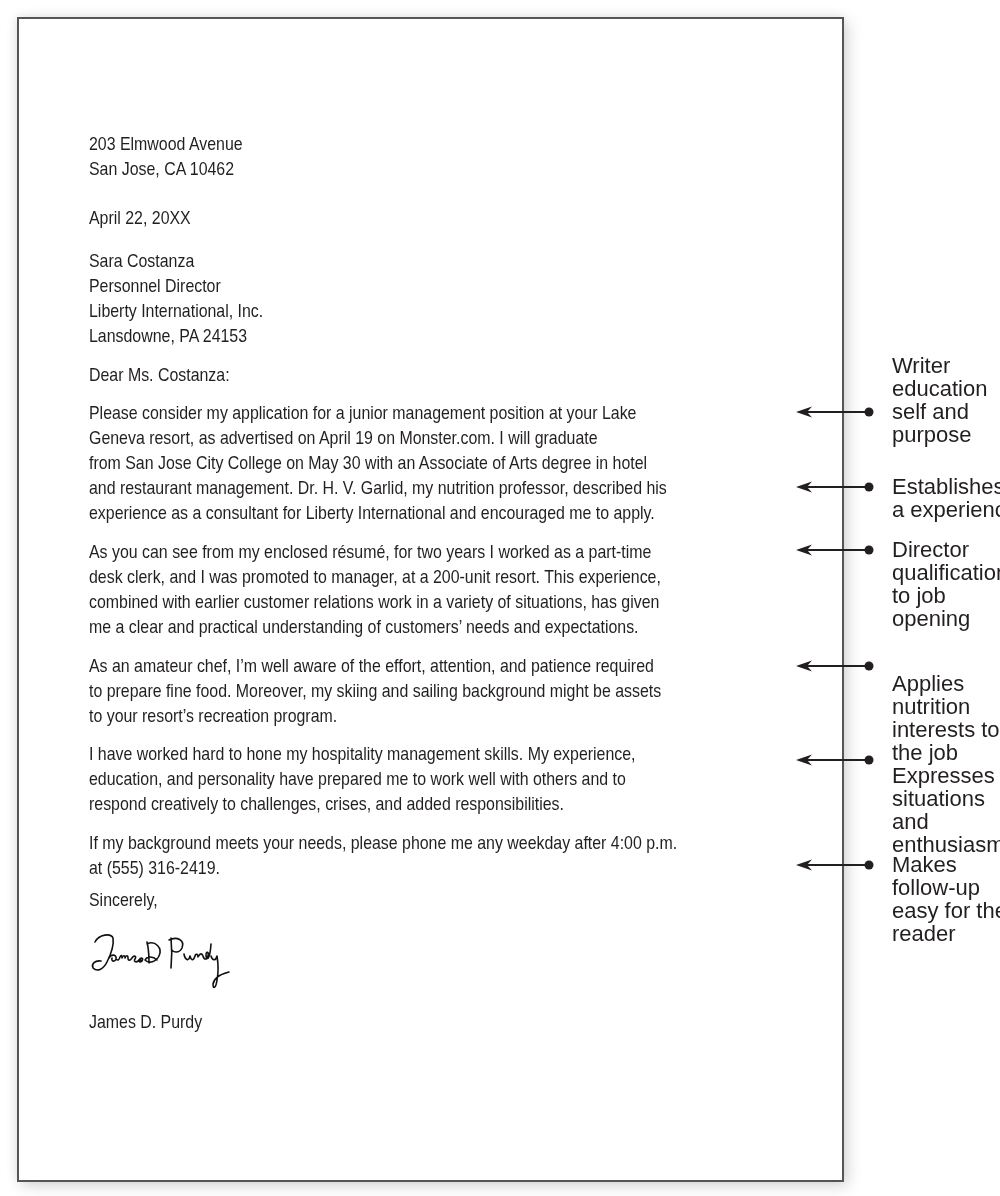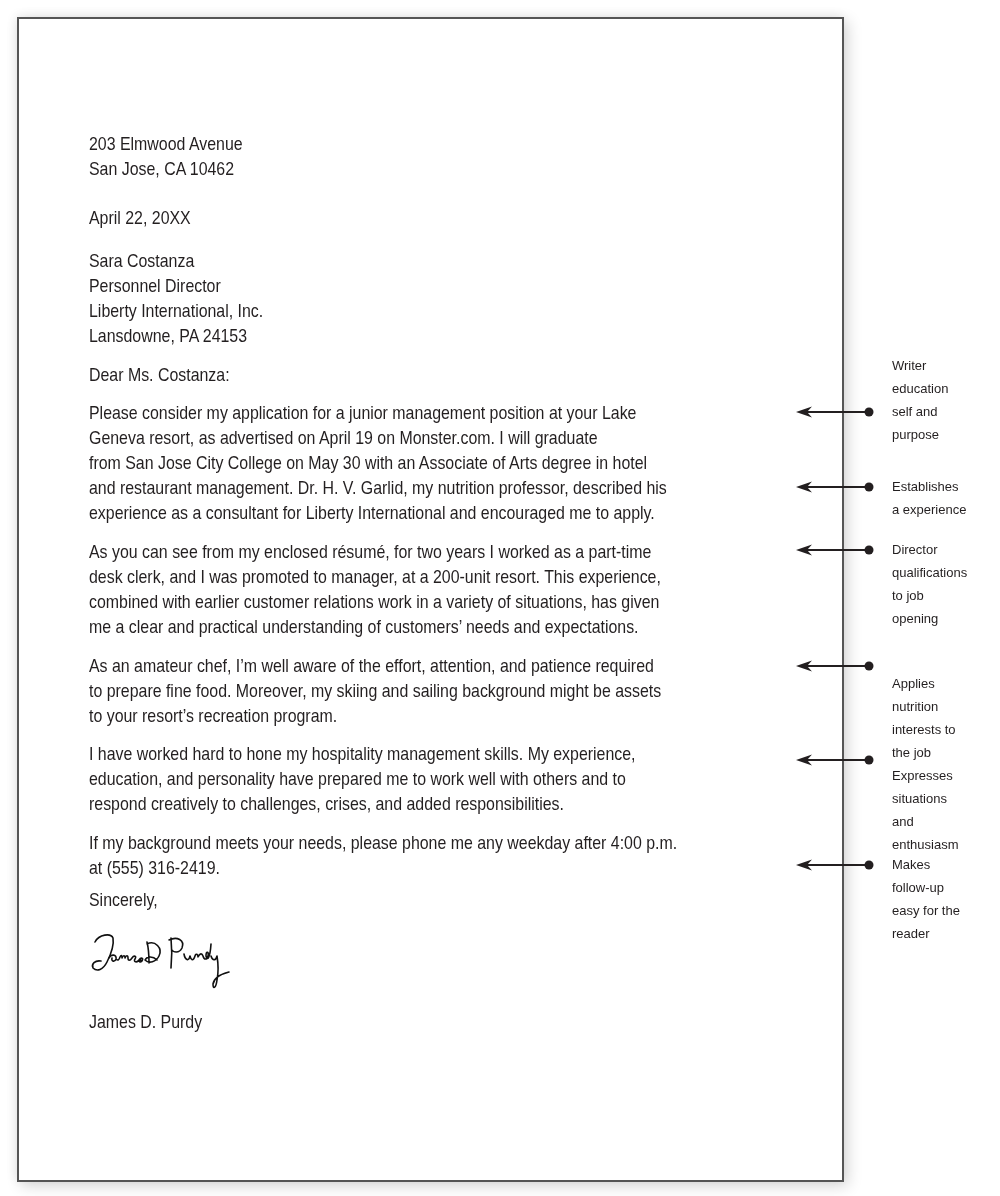--- a/index.html
+++ b/index.html
@@ -55,21 +55,21 @@
       left: 0;
       top: 0;
       width: 1000px;
       height: 1196px;
       z-index: 3;
       pointer-events: none;
     }
     .ann-label {
       position: absolute;
       left: 892px;
-      font-size: 13px;
+      font-size: 22px;
       line-height: 23px;
       color: #231f20;
       white-space: nowrap;
       font-family: "Liberation Sans", sans-serif;
     }
     .ann-label div { white-space: nowrap; }
     svg.arrows {
       position: absolute;
       left: 0;
       top: 0;

